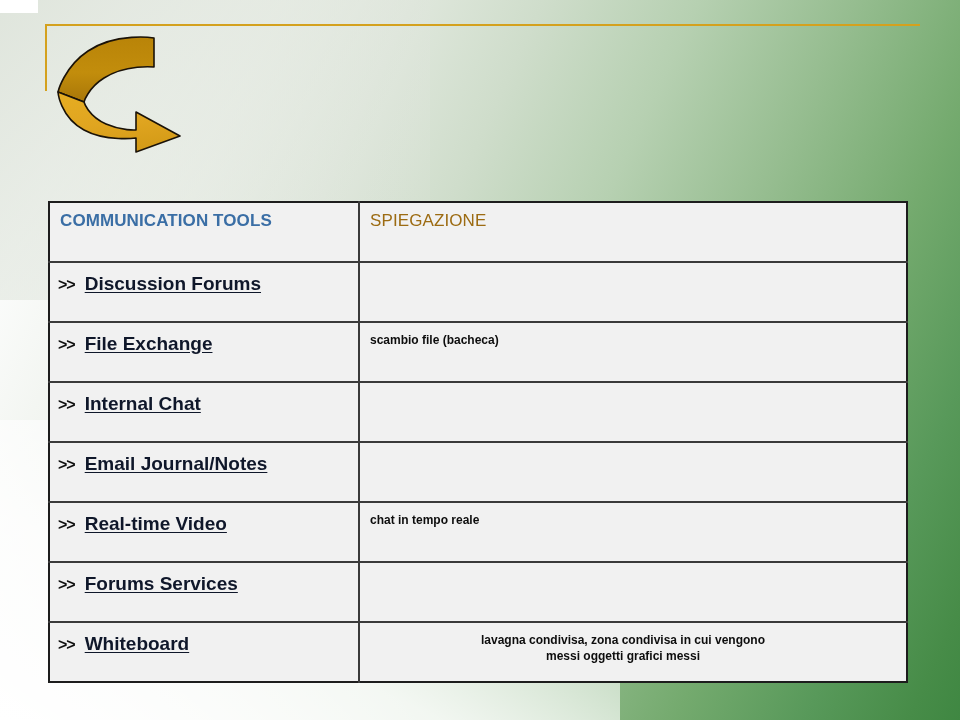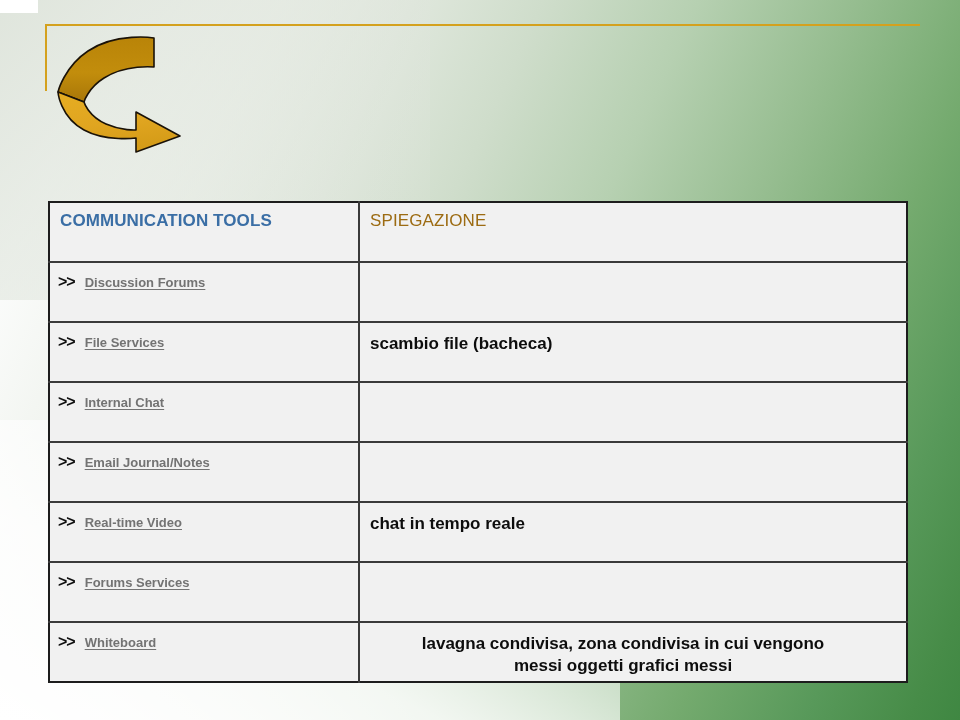--- a/index.html
+++ b/index.html
@@ -137,30 +137,30 @@
     padding: 10px 10px 0 8px;
   }
   .chev {
     color: #111111;
     font-size: 16px;
     font-weight: bold;
     letter-spacing: -1px;
     flex: none;
   }
   .tool-label {
-    color: #737373;
-    font-size: 13px;
+    color: #0f172a;
+    font-size: 19px;
     font-weight: bold;
     text-decoration: underline;
     text-underline-offset: 2px;
   }
 
   .expl-text {
     color: #0d0d0d;
-    font-size: 17px;
+    font-size: 12px;
     font-weight: bold;
     padding: 10px 8px 0 10px;
     line-height: 1.3;
   }
   .expl-text.centered-wrap {
     text-align: center;
     padding-right: 30px;
   }
   .expl-text.centered-wrap .line1 { display: block; }
   .expl-text.centered-wrap .line2 { display: block; }
@@ -223,21 +223,21 @@
         </td>
         <td>
           <div class="expl-text"></div>
         </td>
       </tr>
 
       <tr>
         <td>
           <div class="tool-row-inner">
             <span class="chev">&gt;&gt;</span>
-            <span class="tool-label">File Services</span>
+            <span class="tool-label">File Exchange</span>
           </div>
         </td>
         <td>
           <div class="expl-text">scambio file (bacheca)</div>
         </td>
       </tr>
 
       <tr>
         <td>
           <div class="tool-row-inner">

